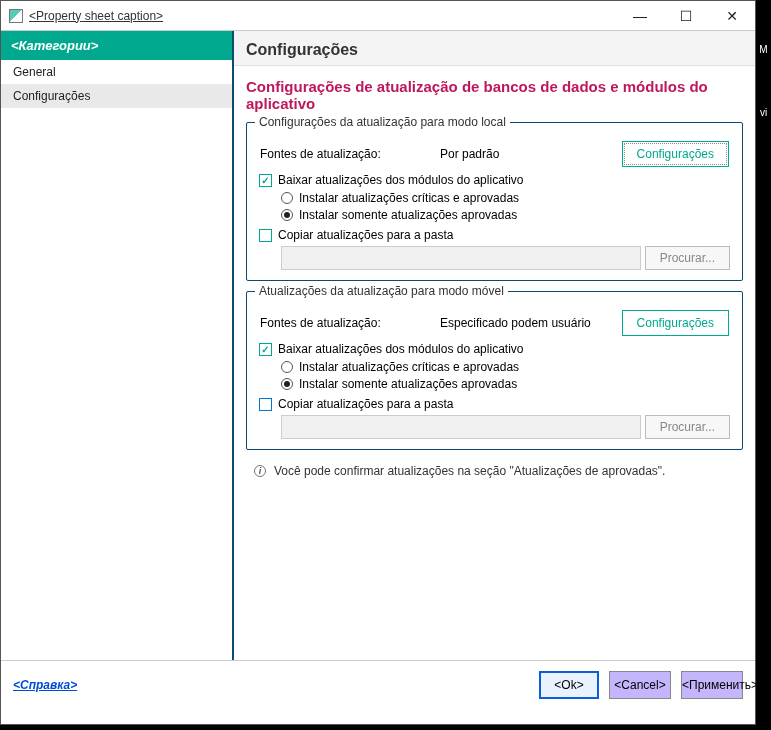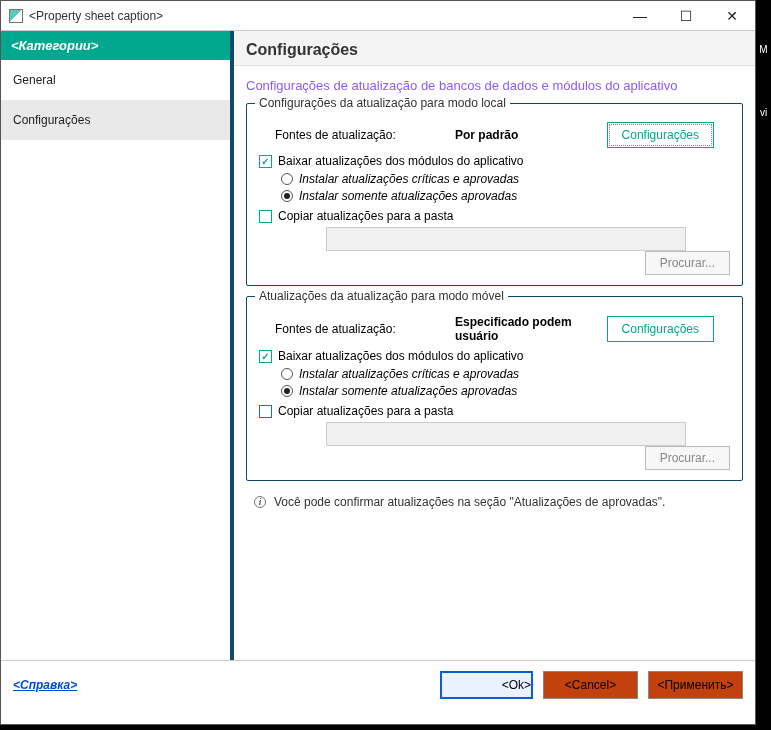--- a/index.html
+++ b/index.html
@@ -1,55 +1,55 @@
 <!DOCTYPE html>
 <html><head>
 <meta charset="utf-8">
 <style>
 * { box-sizing: border-box; margin: 0; padding: 0; }
 body { font-family: "Segoe UI", Tahoma, sans-serif; font-size: 12px; background: #000; width: 771px; height: 730px; overflow: hidden; }
 .window { background: #fff; width: 756px; height: 725px; border: 1px solid #555; position: relative; }
 .titlebar { height: 30px; display: flex; align-items: center; padding-left: 8px; background: #fff; border-bottom: 1px solid #ccc; }
 .title-icon { width: 14px; height: 14px; border: 1px solid #777; background: linear-gradient(135deg,#5cb,#5cb 50%,#fff 50%); margin-right: 6px; }
-.titlebar-text { color: #333; font-size: 12px; }
+.titlebar-text { color: #333; font-size: 12px; text-decoration: underline; }
 .titlebar-btns { margin-left: auto; display: flex; }
 .titlebar-btn { width: 46px; height: 28px; display: flex; align-items: center; justify-content: center; font-size: 14px; color: #222; }
 .body-area { display: flex; height: 640px; }
-.sidebar { width: 233px; background: #fff; border-right: 4px solid #0c4a6e; }
+.sidebar { width: 233px; background: #fff; border-right: 2px solid #0c4a6e; }
 .sidebar-header { background: #00a88e; color: #fff; font-weight: bold; font-style: italic; padding: 7px 10px; font-size: 13px; }
-.sidebar-item { padding: 13px 12px; color: #222; cursor: default; }
+.sidebar-item { padding: 5px 12px; color: #222; cursor: default; }
 .sidebar-item.active { background: #e9e9e9; }
 .content { flex: 1; background: #fff; overflow-y: auto; }
 .content-header { font-size: 16px; font-weight: bold; color: #333; padding: 10px 12px 6px; background: #f4f4f4; border-bottom: 1px solid #e0e0e0; }
-.section-title { font-weight: normal; font-size: 13px; color: #8b5cf6; padding: 12px 12px 4px; }
+.section-title { font-weight: bold; font-size: 15px; color: #be185d; padding: 12px 12px 4px; }
 .groupbox { margin: 6px 12px 10px; border: 1px solid #0c4a6e; border-radius: 2px; position: relative; padding: 14px 12px 10px; }
 .groupbox-legend { position: absolute; top: -8px; left: 8px; background: #fff; padding: 0 4px; color: #333; font-size: 12px; }
-.row { display: flex; align-items: center; margin: 4px 16px; }
+.row { display: flex; align-items: center; margin: 4px 1px; }
 .row-label { width: 180px; }
-.row-value { font-weight: bold; flex: 1; }
+.row-value { font-weight: normal; flex: 1; }
 .cfg-btn { border: 1px solid #00a88e; color: #00a88e; background: #fff; padding: 5px 14px; font-size: 12px; cursor: pointer; }
 .cfg-btn.dotted { outline: 1px dotted #888; outline-offset: -3px; }
 .checkbox-row { display: flex; align-items: center; margin: 6px 0 4px; gap: 6px; }
 .checkbox { width: 13px; height: 13px; border: 1px solid #00a88e; display: inline-flex; align-items: center; justify-content: center; color: #00a88e; font-size: 10px; font-weight: bold; }
 .checkbox.empty { color: transparent; }
-.radio-row { display: flex; align-items: center; margin: 3px 0 3px 22px; gap: 6px; font-style: italic; }
+.radio-row { display: flex; align-items: center; margin: 3px 0 3px 22px; gap: 6px; }
 .radio { width: 12px; height: 12px; border: 1px solid #555; border-radius: 50%; display: inline-flex; align-items: center; justify-content: center; }
 .radio-dot { width: 6px; height: 6px; background: #222; border-radius: 50%; }
 .path-input { width: 360px; height: 24px; background: #f0f0f0; border: 1px solid #ccc; margin-left: 22px; }
 .browse-btn { border: 1px solid #bbb; background: #f7f7f7; color: #888; padding: 4px 14px; font-size: 12px; margin-left: auto; }
-.path-row { display: flex; align-items: center; margin-top: 4px; flex-direction: column; }
+.path-row { display: flex; align-items: center; margin-top: 4px; }
 .info-row { display: flex; padding: 4px 20px; gap: 8px; align-items: flex-start; font-size: 12px; color: #333; }
 .warn-icon { width: 0; height: 0; border-left: 6px solid transparent; border-right: 6px solid transparent; border-bottom: 11px solid #f0a800; position: relative; flex-shrink: 0; margin-top: 1px; }
 .warn-icon::after { content: "!"; position: absolute; left: -2px; top: 1px; font-size: 8px; font-weight: bold; color: #fff; }
 .info-icon { width: 12px; height: 12px; border: 1px solid #777; border-radius: 50%; display: flex; align-items: center; justify-content: center; font-size: 9px; font-style: italic; font-weight: bold; color: #555; flex-shrink: 0; margin-top: 1px; }
 .footer { position: absolute; bottom: 16px; left: 0; right: 0; height: 48px; border-top: 1px solid #ccc; display: flex; align-items: center; padding: 0 12px; background: #fff; }
 .help-link { color: #004bd8; font-weight: bold; font-style: italic; text-decoration: underline; }
 .footer-btns { margin-left: auto; display: flex; gap: 10px; }
-.footer-btn { border: 1px solid #888; background: #c2410c; padding: 5px 0; width: 95px; text-align: center; font-size: 12px; cursor: pointer; }
-.footer-btn.primary { border: 2px solid #0a5fd8; background: #eaf2ff; width: 93px; text-align: right; }
+.footer-btn { border: 1px solid #888; background: #c4b5fd; padding: 5px 0; width: 62px; text-align: center; font-size: 12px; cursor: pointer; }
+.footer-btn.primary { border: 2px solid #0a5fd8; background: #eaf2ff; width: 60px; }
 .right-strip { position: absolute; right: 0; top: 30px; bottom: 0; width: 15px; background: #000; color: #fff; font-size: 10px; }
 .right-strip div { margin-top: 14px; text-align: center; }
 </style>
 </head>
 <body>
 
 <div class="window">
   <div class="titlebar">
     <div class="title-icon"></div>
     <div class="titlebar-text">&lt;Property sheet caption&gt;</div>

